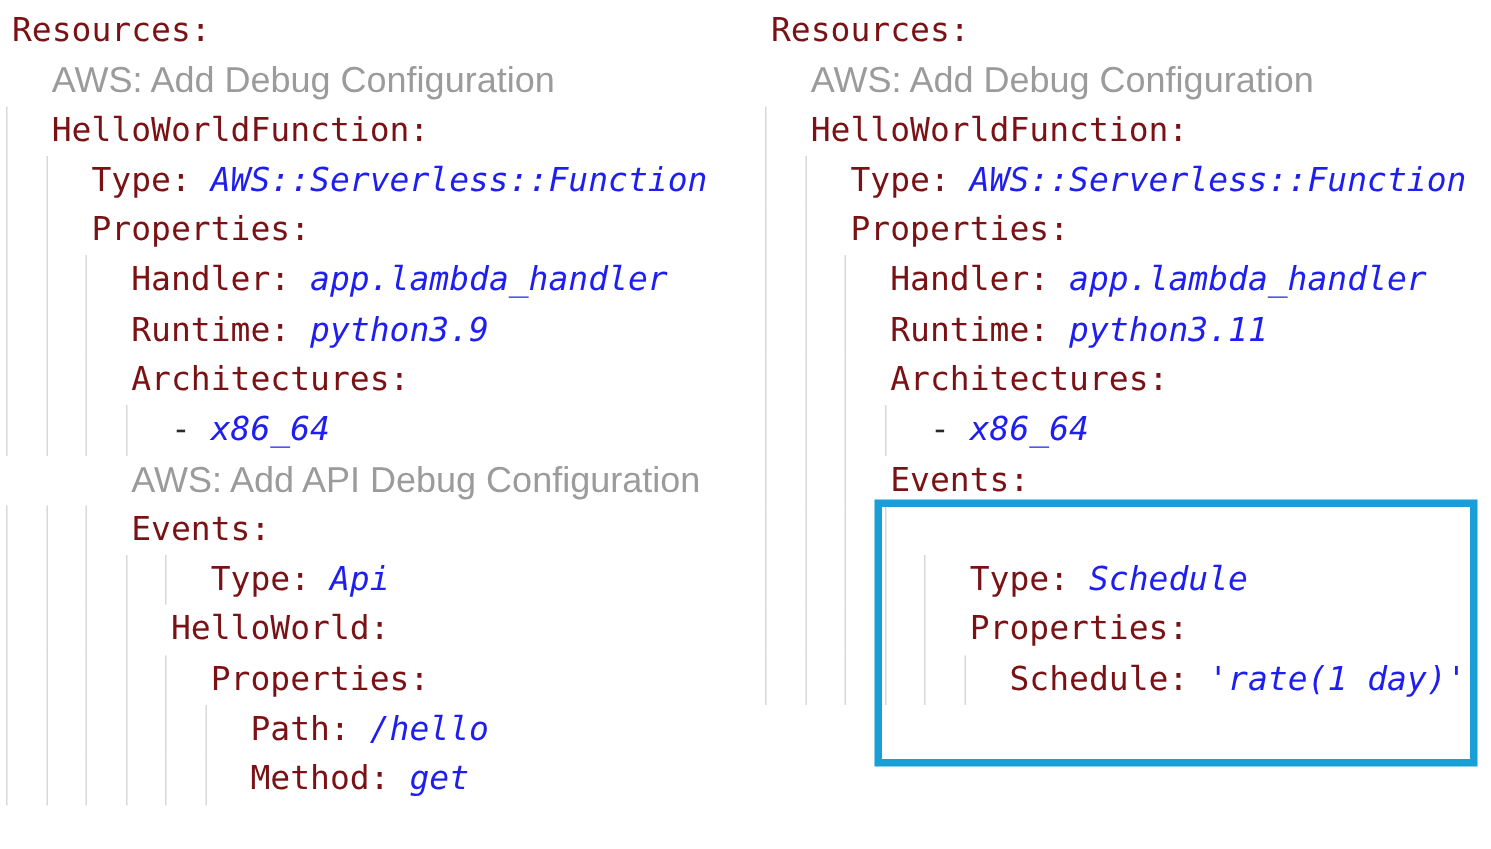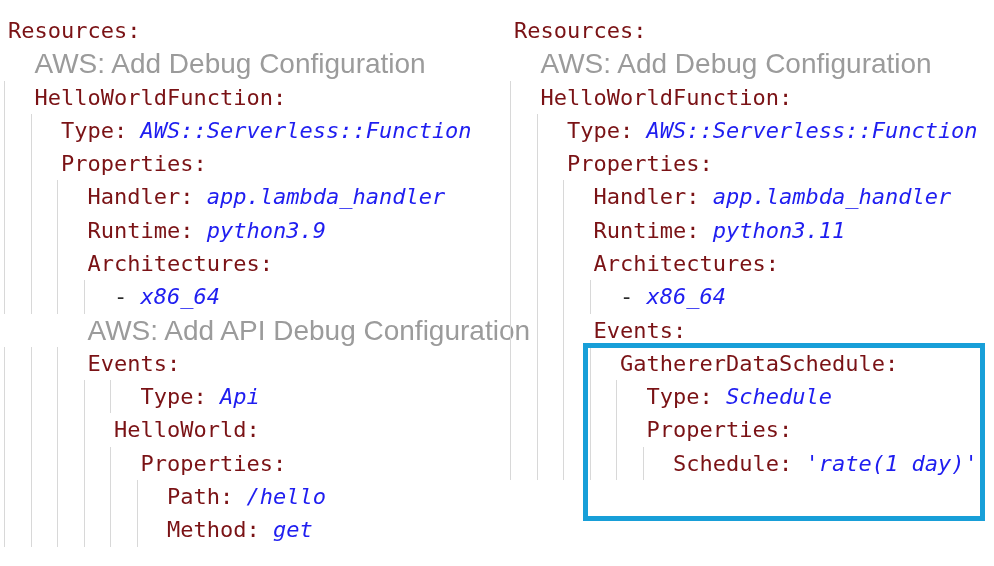--- a/index.html
+++ b/index.html
@@ -13,21 +13,21 @@
   .stage {
     position: relative;
     width: 994px;
     height: 566px;
     background: var(--bg, #ffffff);
     font-family: "DejaVu Sans Mono", "Liberation Mono", monospace;
     font-size: 22px;
   }
   .panel {
     position: absolute;
-    top: 14px;
+    top: 4px;
     height: 446px;
   }
   .panel.left  { left: 0;   width: 506px; }
   .panel.right { left: 506px; width: 488px; }
   .line {
     position: relative;
     height: 33.29px;
     line-height: 33.29px;
     white-space: pre;
   }
@@ -36,21 +36,21 @@
     top: 0;
     bottom: 0;
     width: 1px;
     background: var(--guide, #d8d8d8);
   }
   .k { color: var(--key, #7a1215); }
   .v { color: var(--val, #1f1ef0); font-style: italic; }
   .d { color: var(--dash, #2a2a2a); }
   .cl {
     font-family: "Liberation Sans", sans-serif;
-    font-size: 28px;
+    font-size: 24px;
     color: var(--cl, #9b9b9b);
   }
   .lc { position: relative; }
   .hl {
     outline: 4px solid var(--hlc, #189fd8);
     outline-offset: 3px;
   }
   .block-box {
     position: absolute;
     border: 5px solid var(--hlc, #189fd8);
@@ -83,19 +83,19 @@
       <div class="line" style="padding-left: 8px;"><span class="lc"><span class="k">Resources:</span></span></div>
       <div class="line" style="padding-left: 34.5px;"><span class="cl">AWS: Add Debug Configuration</span></div>
       <div class="line" style="padding-left: 34.5px;"><span class="guide" style="left: 4px;"></span><span class="lc"><span class="k">HelloWorldFunction:</span></span></div>
       <div class="line" style="padding-left: 61px;"><span class="guide" style="left: 4px;"></span><span class="guide" style="left: 30.5px;"></span><span class="lc"><span class="k">Type:</span> <span class="v">AWS::Serverless::Function</span></span></div>
       <div class="line" style="padding-left: 61px;"><span class="guide" style="left: 4px;"></span><span class="guide" style="left: 30.5px;"></span><span class="lc"><span class="k">Properties:</span></span></div>
       <div class="line" style="padding-left: 87.5px;"><span class="guide" style="left: 4px;"></span><span class="guide" style="left: 30.5px;"></span><span class="guide" style="left: 57px;"></span><span class="lc"><span class="k">Handler:</span> <span class="v">app.lambda_handler</span></span></div>
       <div class="line" style="padding-left: 87.5px;"><span class="guide" style="left: 4px;"></span><span class="guide" style="left: 30.5px;"></span><span class="guide" style="left: 57px;"></span><span class="lc"><span class="k">Runtime:</span> <span class="v">python3.11</span></span></div>
       <div class="line" style="padding-left: 87.5px;"><span class="guide" style="left: 4px;"></span><span class="guide" style="left: 30.5px;"></span><span class="guide" style="left: 57px;"></span><span class="lc"><span class="k">Architectures:</span></span></div>
       <div class="line" style="padding-left: 114px;"><span class="guide" style="left: 4px;"></span><span class="guide" style="left: 30.5px;"></span><span class="guide" style="left: 57px;"></span><span class="guide" style="left: 83.5px;"></span><span class="lc"><span class="d">-</span> <span class="v">x86_64</span></span></div>
       <div class="line" style="padding-left: 87.5px;"><span class="guide" style="left: 4px;"></span><span class="guide" style="left: 30.5px;"></span><span class="guide" style="left: 57px;"></span><span class="lc"><span class="k">Events:</span></span></div>
-      <div class="line" style="padding-left: 114px;"><span class="guide" style="left: 4px;"></span><span class="guide" style="left: 30.5px;"></span><span class="guide" style="left: 57px;"></span><span class="guide" style="left: 83.5px;"></span><span class="lc"><span class="k">GathererDataSchedule:</span></span></div>
+      <div class="line" style="padding-left: 114px;"><span class="guide" style="left: 4px;"></span><span class="guide" style="left: 30.5px;"></span><span class="guide" style="left: 57px;"></span><span class="guide" style="left: 83.5px;"></span></div>
       <div class="line" style="padding-left: 140.5px;"><span class="guide" style="left: 4px;"></span><span class="guide" style="left: 30.5px;"></span><span class="guide" style="left: 57px;"></span><span class="guide" style="left: 83.5px;"></span><span class="guide" style="left: 110px;"></span><span class="lc"><span class="k">Type:</span> <span class="v">Schedule</span></span></div>
       <div class="line" style="padding-left: 140.5px;"><span class="guide" style="left: 4px;"></span><span class="guide" style="left: 30.5px;"></span><span class="guide" style="left: 57px;"></span><span class="guide" style="left: 83.5px;"></span><span class="guide" style="left: 110px;"></span><span class="lc"><span class="k">Properties:</span></span></div>
       <div class="line" style="padding-left: 167px;"><span class="guide" style="left: 4px;"></span><span class="guide" style="left: 30.5px;"></span><span class="guide" style="left: 57px;"></span><span class="guide" style="left: 83.5px;"></span><span class="guide" style="left: 110px;"></span><span class="guide" style="left: 136.5px;"></span><span class="lc"><span class="k">Schedule:</span> <span class="v">'rate(1 day)'</span></span></div>
       <div class="block-box" style="top: 328.9px; height: 168.45px; left: 76.5px; right: 9px;"></div>
     </div>
 </div>
 
 </body></html>

